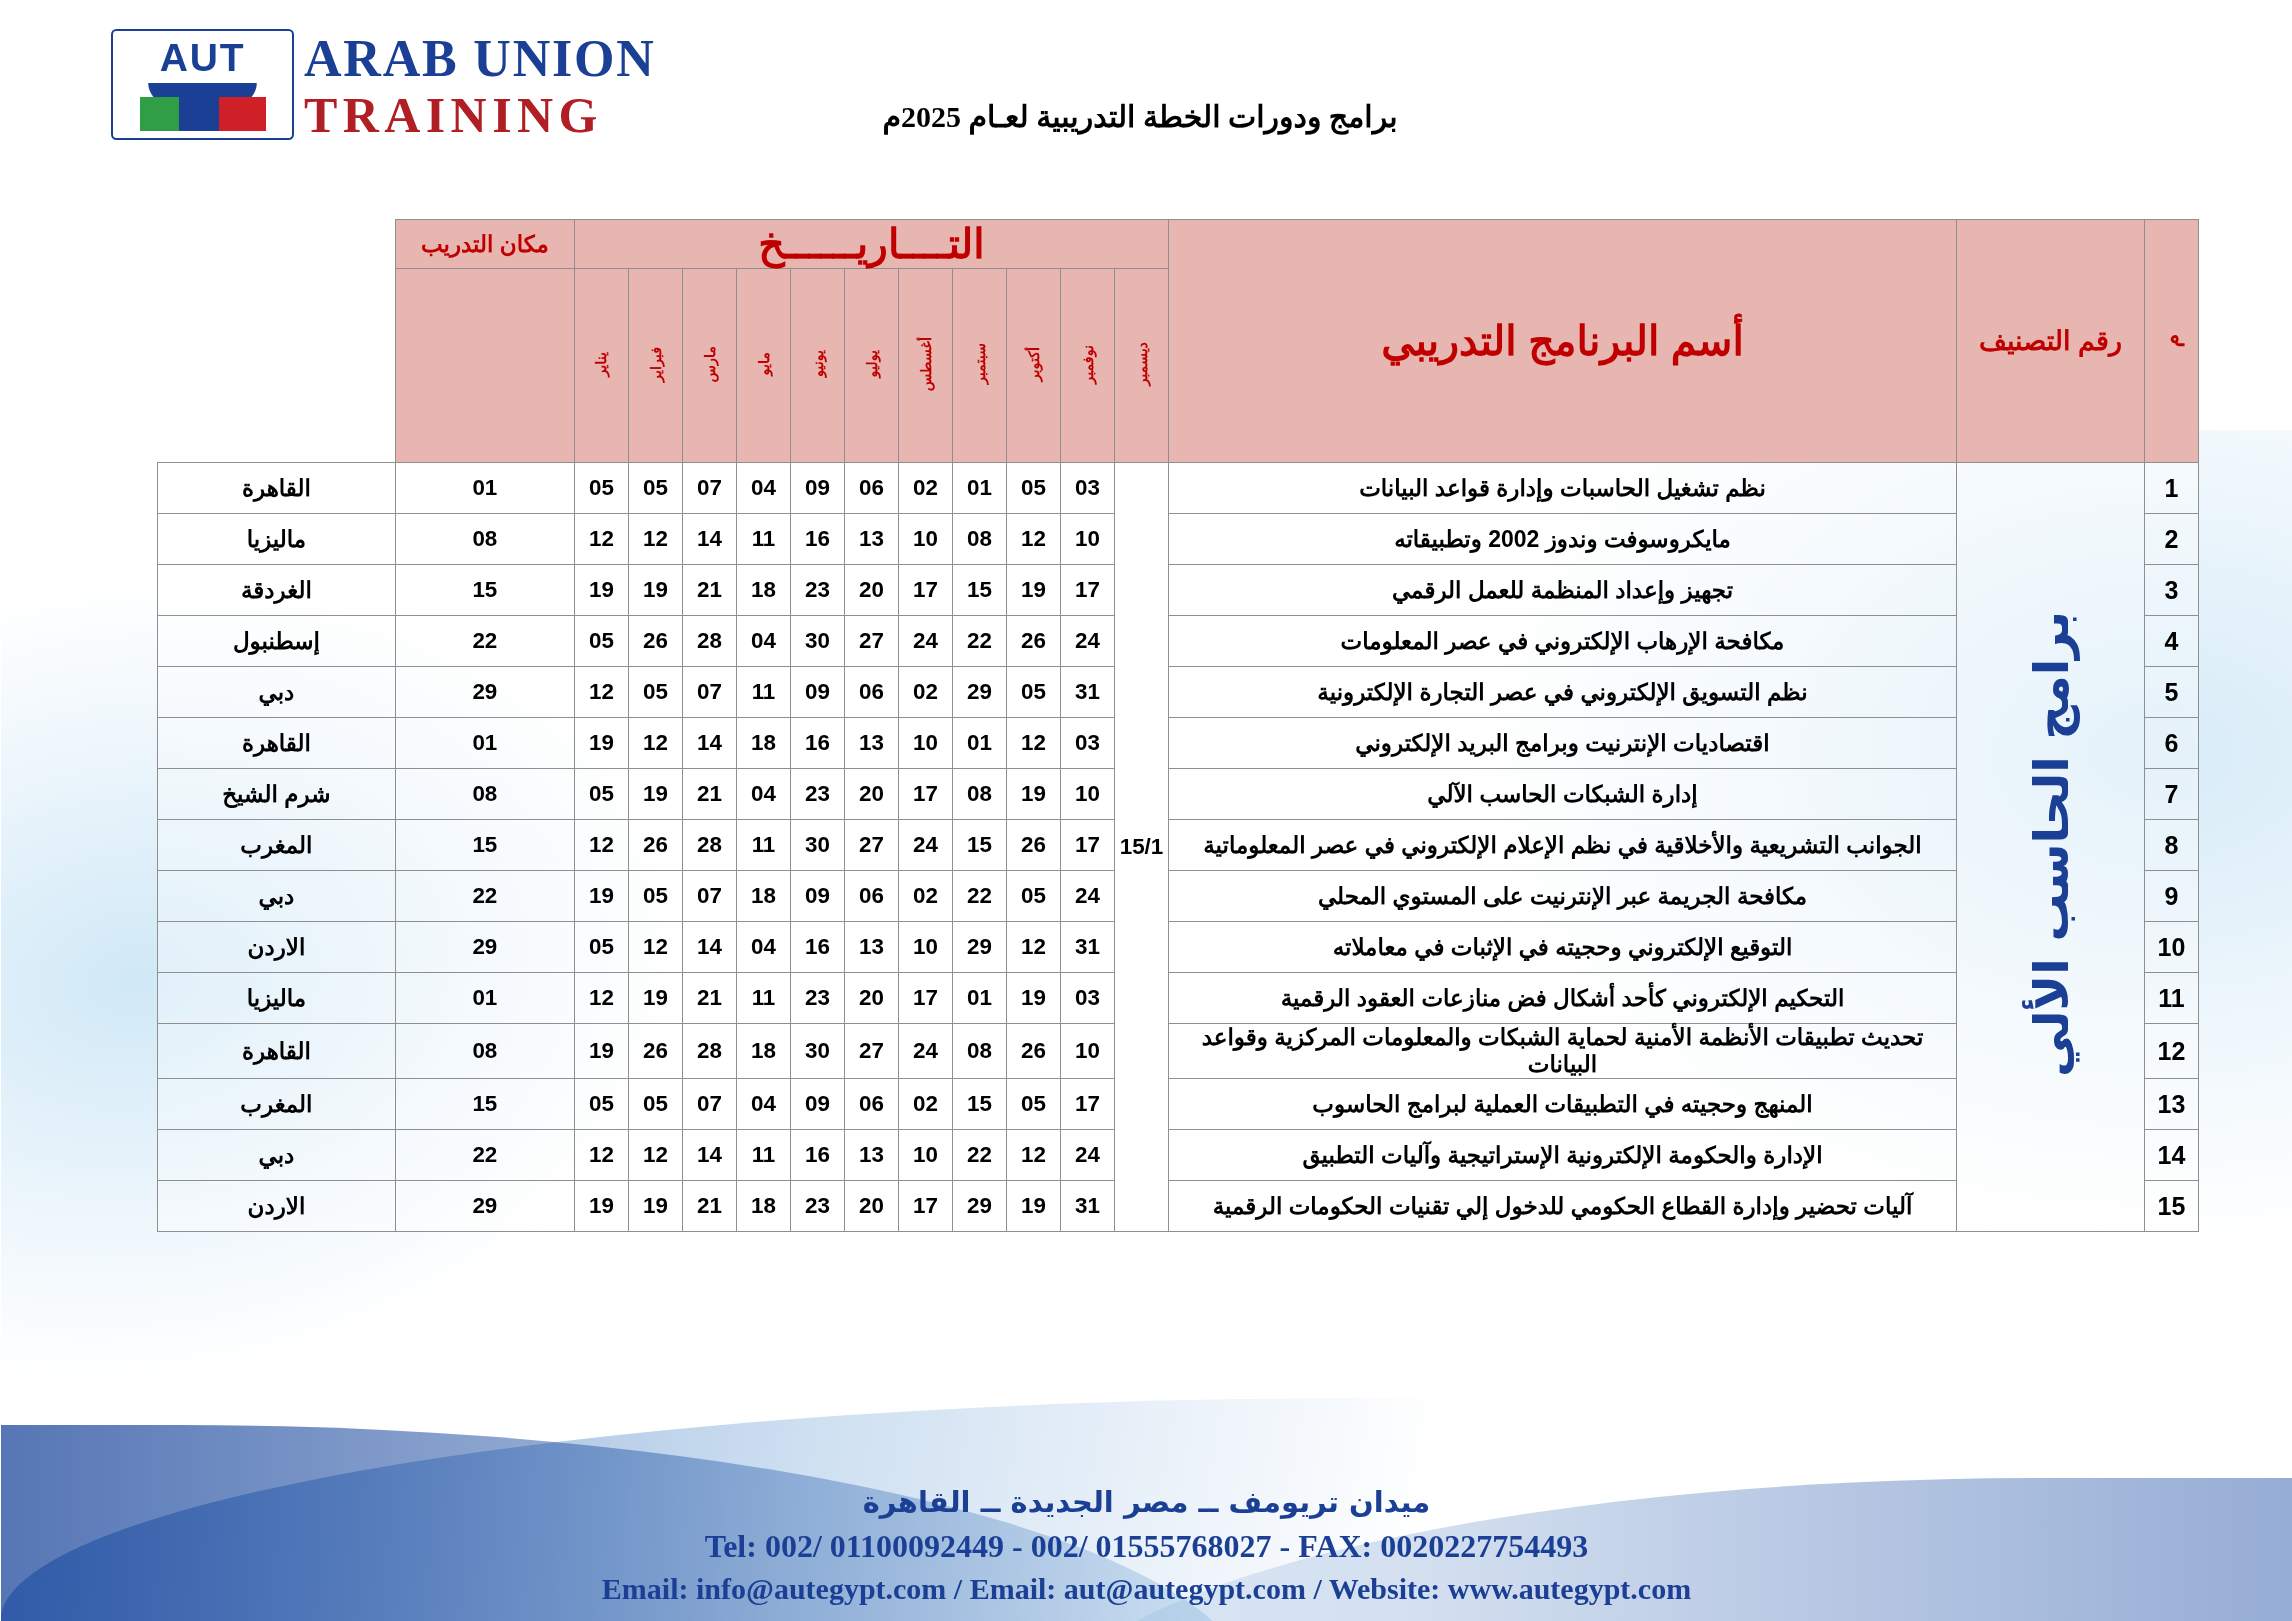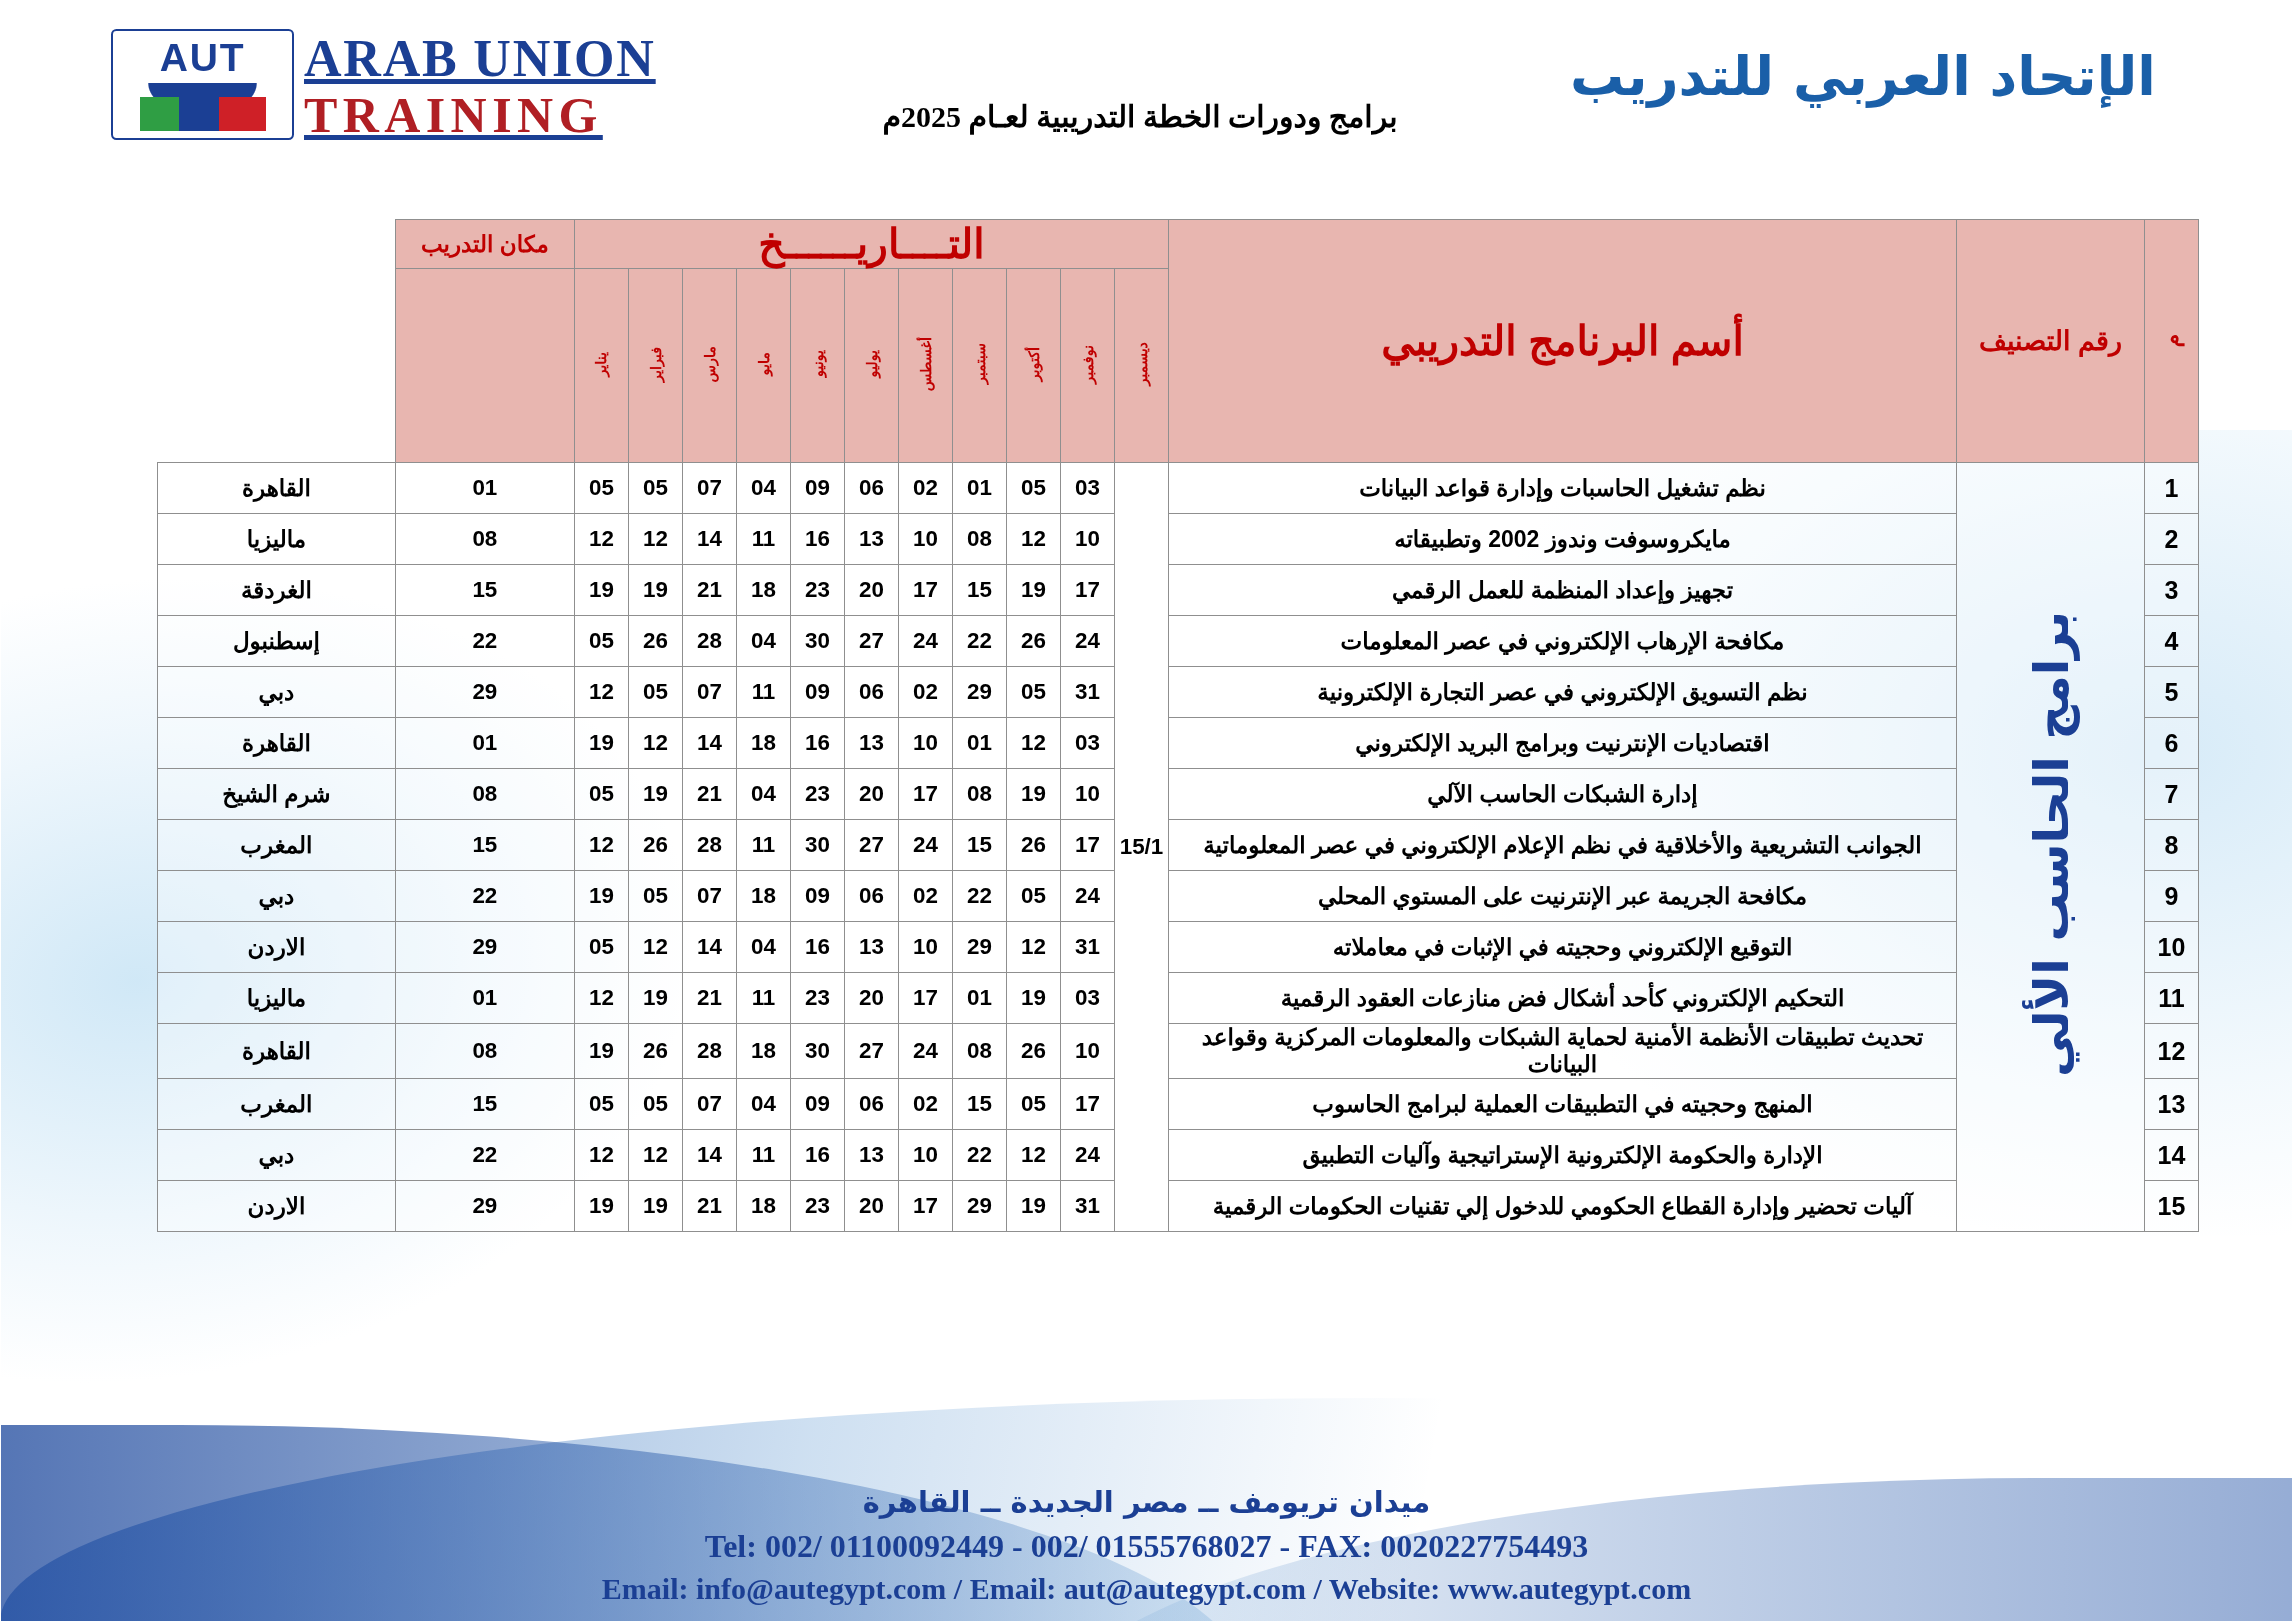--- a/index.html
+++ b/index.html
@@ -38,21 +38,21 @@
     position:absolute;left:7.2px;top:52px;width:165px;height:50px;
     background:
       radial-gradient(ellipse at 50% 0%, #1b3f94 0 46%, rgba(0,0,0,0) 47%);
   }
   .logo-mark .sq-green{position:absolute;left:27px;top:66px;width:47px;height:34px;background:#2f9e44;}
   .logo-mark .sq-red{position:absolute;left:106px;top:66px;width:47px;height:34px;background:#cf2027;}
   .logo-mark .sq-blue{position:absolute;left:66px;top:66px;width:47px;height:34px;background:#1b3f94;}
   .logo-text{
     position:absolute;left:193px;top:9px;width:502px;
     direction:ltr;text-align:left;
-    font-family:"Liberation Serif", serif;font-weight:bold;color:#1b3f94;text-decoration:underline;
+    font-family:"Liberation Serif", serif;font-weight:bold;color:#1b3f94;
   }
   .logo-text .l1{font-size:52px;line-height:56px;letter-spacing:1.8px;}
   .logo-text .l2{font-size:50px;line-height:56px;letter-spacing:5.4px;color:#b01f24;}
   .doc-title{
     position:absolute;left:761px;top:99px;width:734px;text-align:center;
     font-size:30px;font-weight:bold;color:#000;
     font-family:"Liberation Serif", serif;
   }
   .arabic-brand{
     position:absolute;right:90px;top:45px;width:645px;text-align:left;
@@ -122,21 +122,20 @@
       <div class="sq-red"></div>
     </div>
     <div class="logo-text">
       <div class="l1">ARAB UNION</div>
       <div class="l2">TRAINING</div>
     </div>
   </div>
 
   <div class="doc-title">برامج ودورات الخطة التدريبية لعـام 2025م</div>
 
-  <div class="arabic-brand">الإتحاد العربي للتدريب</div>
 </div>
 
 <div class="table-wrap">
   <table>
     <colgroup>
       <col style="width:54px">
       <col style="width:188px">
       <col style="width:788px">
       <col style="width:54px">
       <col style="width:54px">

